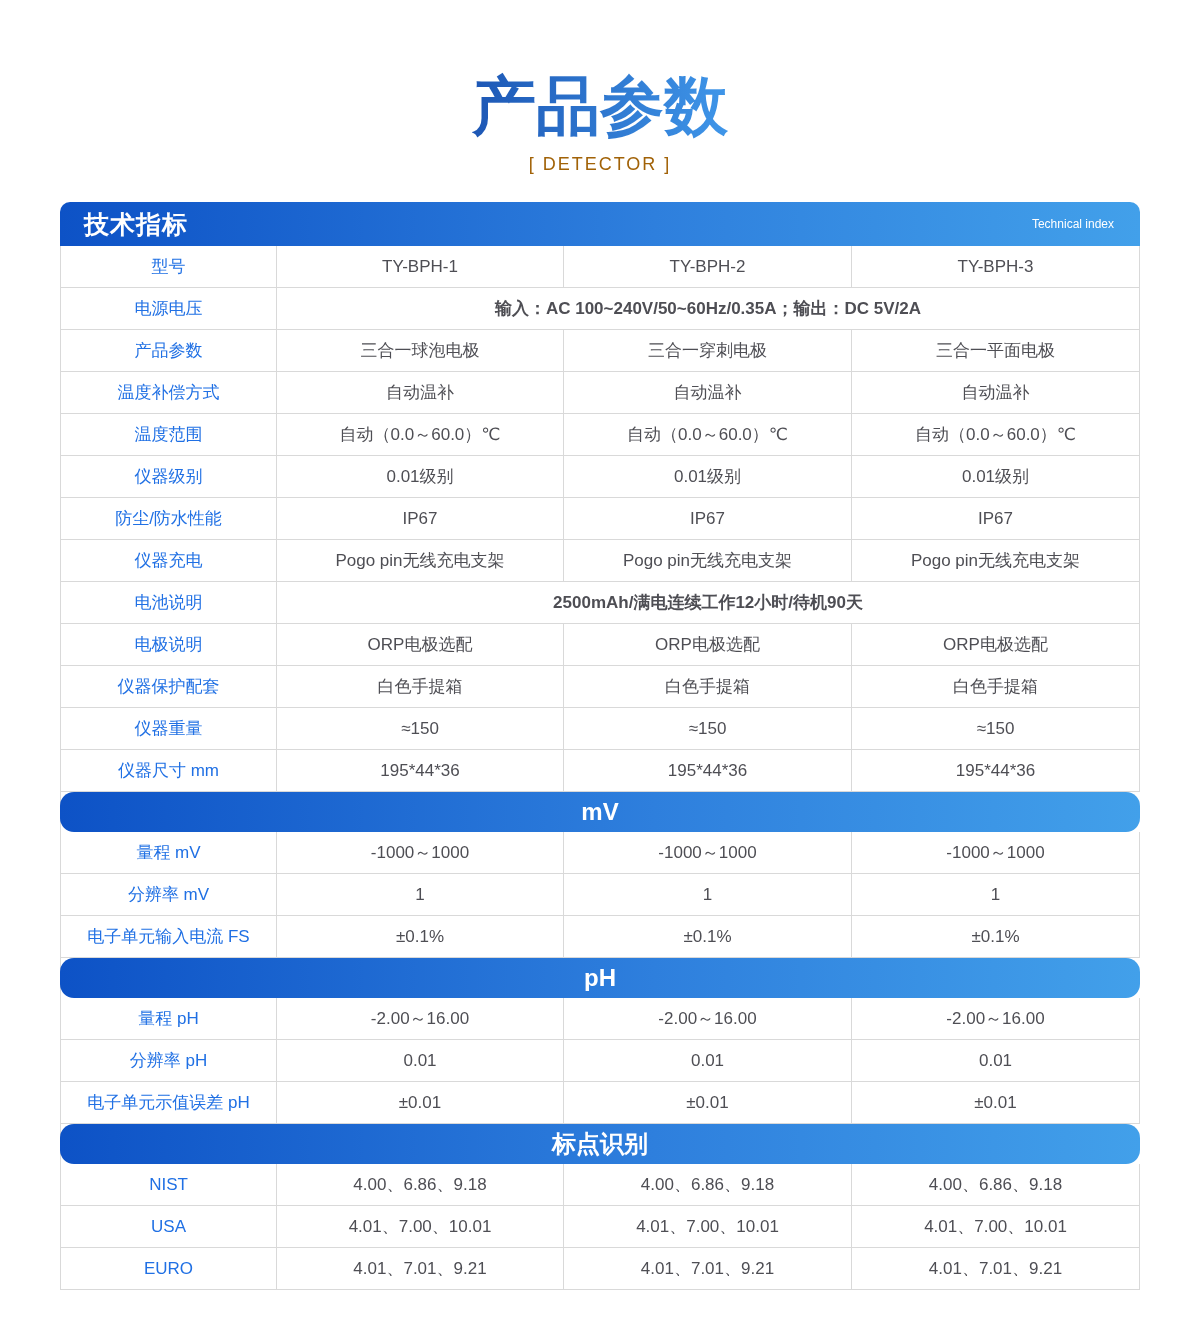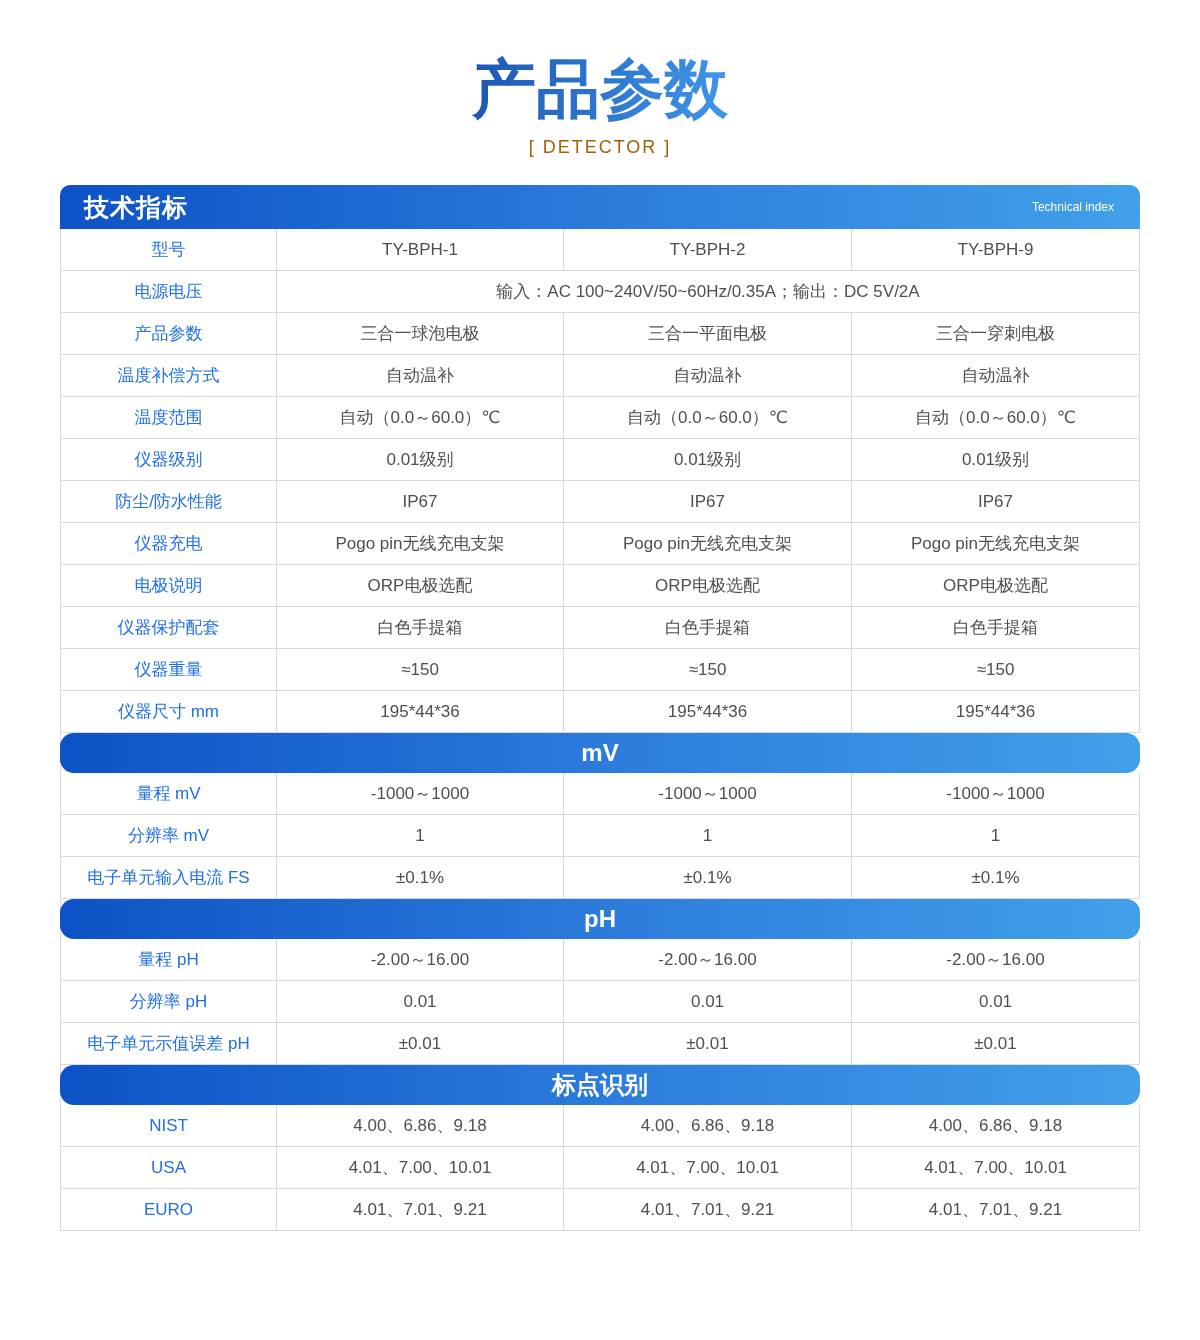--- a/index.html
+++ b/index.html
@@ -3,21 +3,21 @@
 <meta charset="utf-8">
 <style>
   * { margin: 0; padding: 0; box-sizing: border-box; }
   html, body { background: #ffffff; }
   body {
     width: 1200px;
     height: 1340px;
     font-family: "Liberation Sans", "DejaVu Sans", sans-serif;
     overflow: hidden;
   }
-  .page { width: 1200px; padding-top: 55px; }
+  .page { width: 1200px; padding-top: 72px; }
 
   
   .title-block { text-align: center; }
   .page-title {
     display: inline-block;
     font-family: "Liberation Serif", "DejaVu Serif", serif;
     font-weight: 700;
     font-size: 64px;
     line-height: 1.1;
     background: linear-gradient(90deg, #1d57b5 0%, #3f96e9 100%);
@@ -78,21 +78,21 @@
     white-space: nowrap;
   }
   .cell.label {
     color: #2070e4;
     font-weight: 500;
   }
   .cell.value {
     color: #4e4e54;
     font-weight: 400;
   }
-  .row.span .cell.value { grid-column: 2 / 5; }
+  .row.span .cell.value { grid-column: 2 / 5; font-weight: bold; }
   .section-bar {
     height: 40px;
     margin-left: -1px; 
     background: linear-gradient(90deg, #0d52c6 0%, #2e7fdd 55%, #42a0ea 100%);
     color: #ffffff;
     font-size: 24px;
     font-weight: 600;
     display: flex;
     align-items: center;
     justify-content: center;
@@ -111,31 +111,31 @@
   <div class="spec-table">
     <div class="table-header">
       <span class="th-title">技术指标</span>
       <span class="th-sub">Technical index</span>
     </div>
     <div class="table-body" id="table-body">
         <div class="row">
           <div class="cell label">型号</div>
           <div class="cell value">TY-BPH-1</div>
           <div class="cell value">TY-BPH-2</div>
-          <div class="cell value">TY-BPH-9</div>
+          <div class="cell value">TY-BPH-3</div>
         </div>
         <div class="row span">
           <div class="cell label">电源电压</div>
           <div class="cell value">输入：AC 100~240V/50~60Hz/0.35A；输出：DC 5V/2A</div>
         </div>
         <div class="row">
           <div class="cell label">产品参数</div>
           <div class="cell value">三合一球泡电极</div>
+          <div class="cell value">三合一穿刺电极</div>
           <div class="cell value">三合一平面电极</div>
-          <div class="cell value">三合一穿刺电极</div>
         </div>
         <div class="row">
           <div class="cell label">温度补偿方式</div>
           <div class="cell value">自动温补</div>
           <div class="cell value">自动温补</div>
           <div class="cell value">自动温补</div>
         </div>
         <div class="row">
           <div class="cell label">温度范围</div>
           <div class="cell value">自动（0.0～60.0）℃</div>
@@ -153,20 +153,24 @@
           <div class="cell value">IP67</div>
           <div class="cell value">IP67</div>
           <div class="cell value">IP67</div>
         </div>
         <div class="row">
           <div class="cell label">仪器充电</div>
           <div class="cell value">Pogo pin无线充电支架</div>
           <div class="cell value">Pogo pin无线充电支架</div>
           <div class="cell value">Pogo pin无线充电支架</div>
         </div>
+        <div class="row span">
+          <div class="cell label">电池说明</div>
+          <div class="cell value">2500mAh/满电连续工作12小时/待机90天</div>
+        </div>
         <div class="row">
           <div class="cell label">电极说明</div>
           <div class="cell value">ORP电极选配</div>
           <div class="cell value">ORP电极选配</div>
           <div class="cell value">ORP电极选配</div>
         </div>
         <div class="row">
           <div class="cell label">仪器保护配套</div>
           <div class="cell value">白色手提箱</div>
           <div class="cell value">白色手提箱</div>

